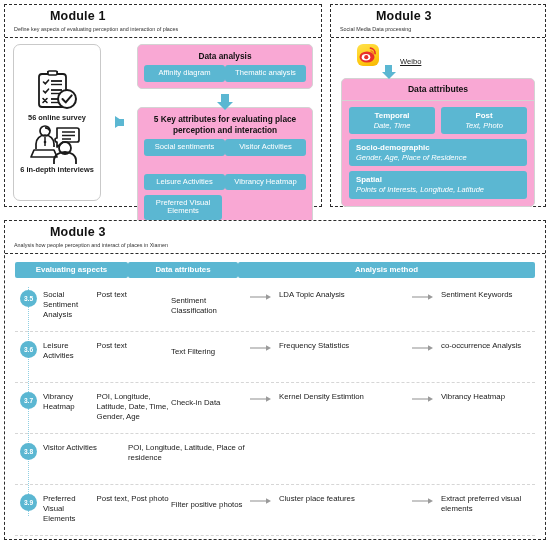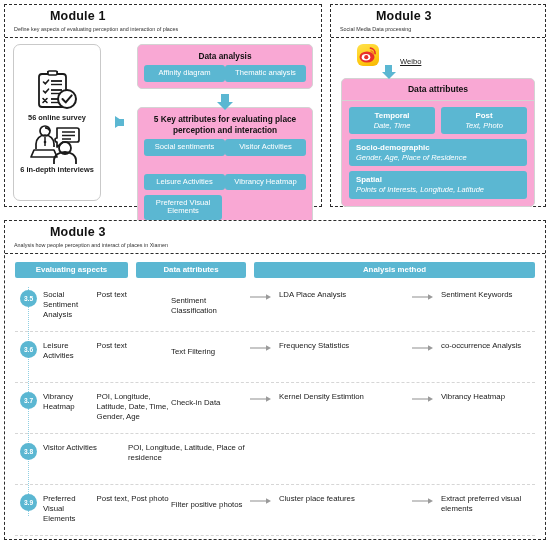--- a/index.html
+++ b/index.html
@@ -124,21 +124,21 @@
   }
   .attr .a-name { font-size: 7.9px; font-weight: bold; display: block; }
   .attr .a-vals { font-size: 7.5px; font-style: italic; display: block; }
   .attr.center { text-align: center; flex: 1; }
   .attr.full { width: 100%; }
 
   
   #module3 { left: 4px; top: 220px; width: 542px; height: 320px; }
   #module3 .module-body { padding: 8px 10px 4px 10px; position: relative; height: 294px; }
 
-  .col-heads { display: flex; gap: 8px; margin-bottom: 3px; }
+  .col-heads { display: flex; gap: 0; margin-bottom: 3px; }
   .col-head {
     background: #5bb7d2; color: #fff; font-size: 7.9px; font-weight: bold;
     text-align: center; padding: 3.5px 0; border-radius: 2px;
   }
   .ch-1 { width: 113px; }
   .ch-2 { width: 110px; }
   .ch-3 { flex: 1; }
 
   .rows { position: relative; }
   .dotline {
@@ -332,21 +332,21 @@
           <div class="c-aspect">Social Sentiment Analysis</div>
           <div class="c-attrs">Post text</div>
           <div class="c-method">
             <div class="step s1">Sentiment Classification</div>
             <div class="sep">
               <svg class="thin-arrow" width="24" height="8" viewBox="0 0 24 8">
                   <line x1="0" y1="4" x2="16" y2="4" stroke="#9a9a9a" stroke-width="1.1"></line>
                   <path d="M16 1.2 L21 4 L16 6.8 Z" fill="#9a9a9a"></path>
                 </svg>
             </div>
-            <div class="step s2">LDA Place Analysis</div>
+            <div class="step s2">LDA Topic Analysis</div>
             <div class="sep">
               <svg class="thin-arrow" width="24" height="8" viewBox="0 0 24 8">
                   <line x1="0" y1="4" x2="16" y2="4" stroke="#9a9a9a" stroke-width="1.1"></line>
                   <path d="M16 1.2 L21 4 L16 6.8 Z" fill="#9a9a9a"></path>
                 </svg>
             </div>
             <div class="step s3">Sentiment Keywords</div>
           </div>
         </div>
 

